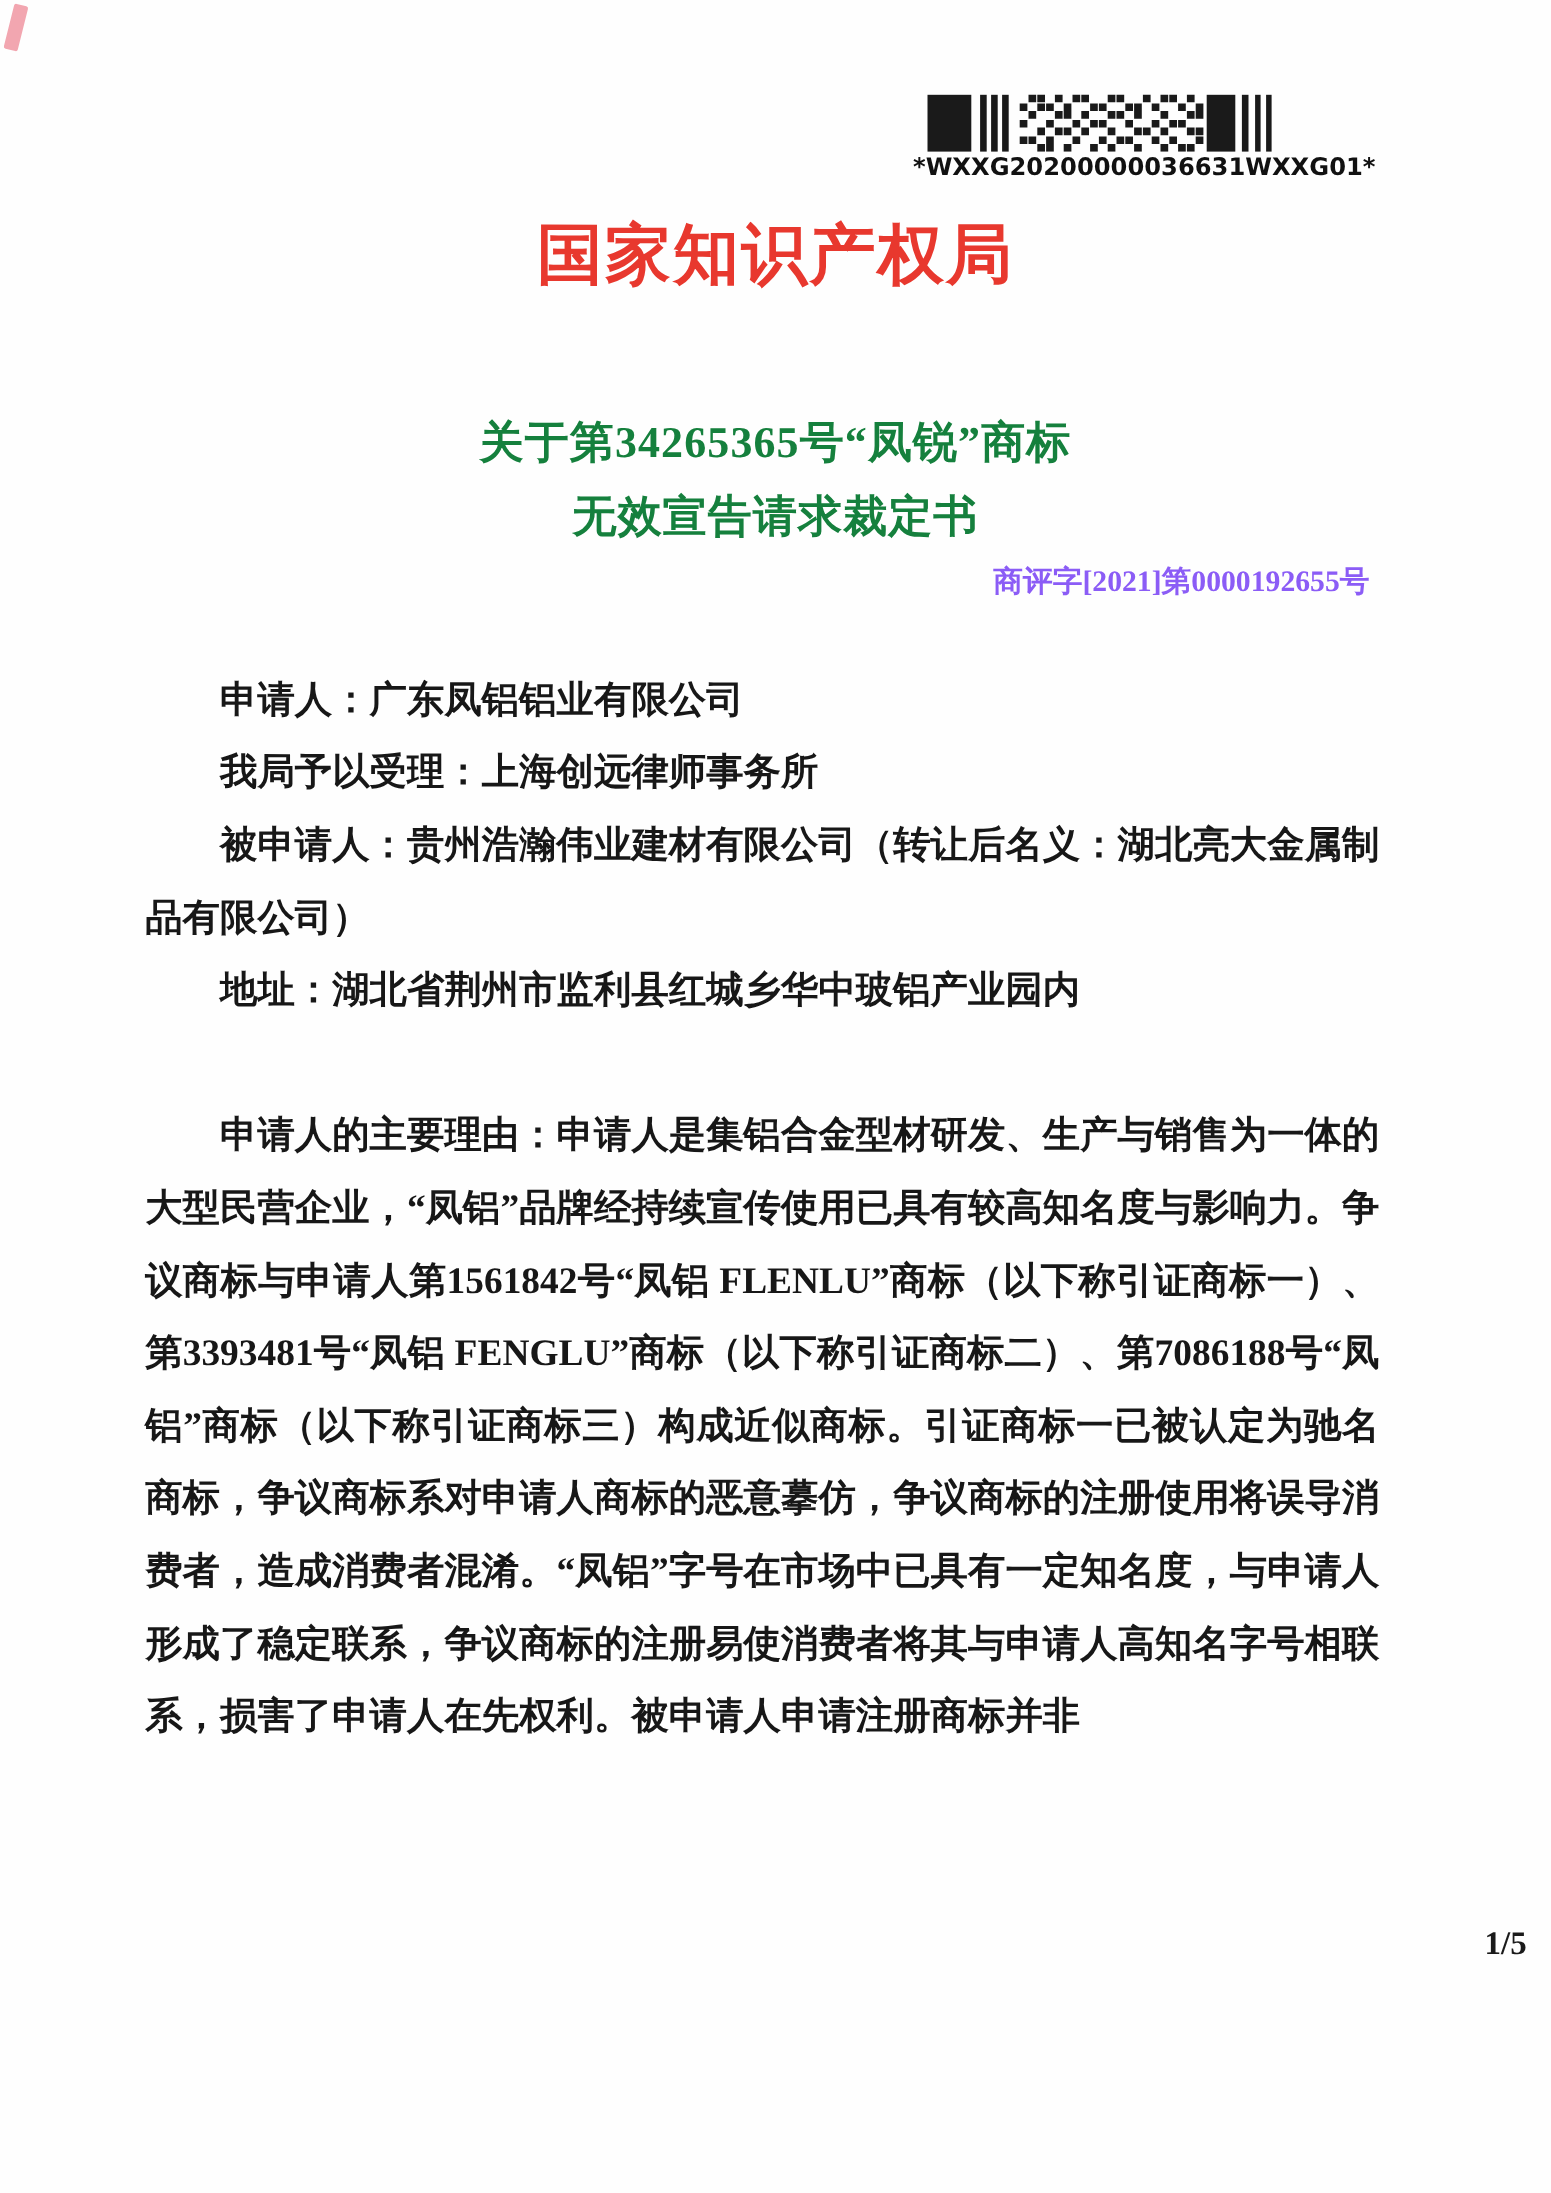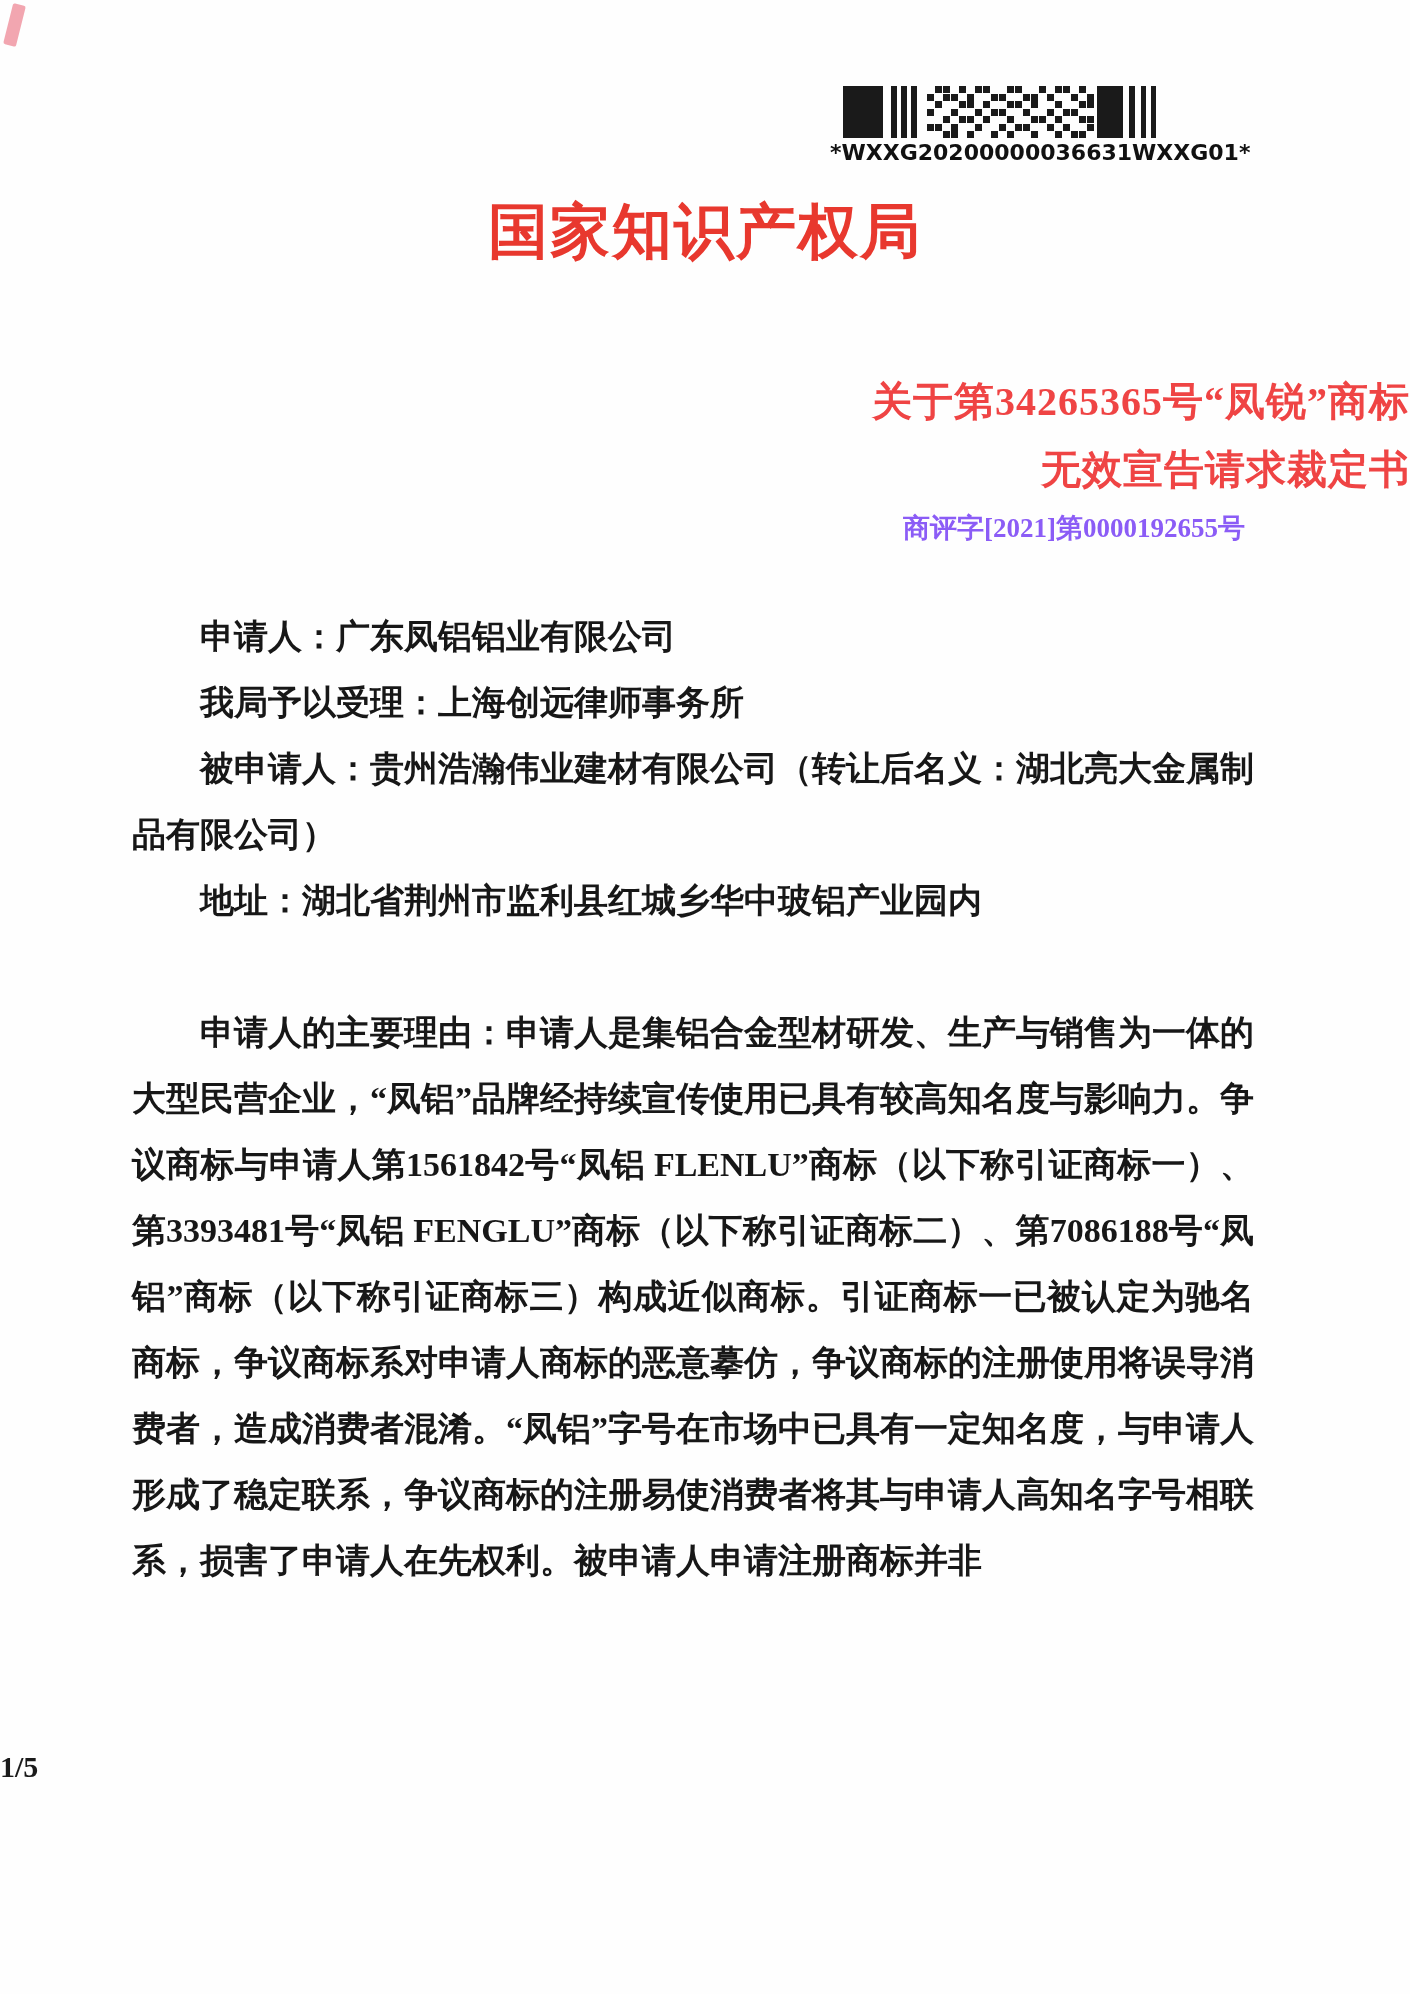--- a/index.html
+++ b/index.html
@@ -27,40 +27,40 @@
   }
   .agency-title{
     position:absolute;left:0;top:192px;width:100%;
     text-align:center;
     font-size:60px;font-weight:700;letter-spacing:2px;
     color:var(--title-red,#e8382e);
     white-space:nowrap;
   }
   .doc-title{
     position:absolute;left:0;width:100%;
-    text-align:right;font-size:40px;font-weight:700;color:#ef4444;
+    text-align:center;font-size:40px;font-weight:700;color:#15803d;
     white-space:nowrap;letter-spacing:1px;
   }
   .doc-title-1{top:374px;}
   .doc-title-2{top:442px;}
   .doc-number{
     position:absolute;left:0;top:510px;width:1245px;
     text-align:right;font-size:27px;font-weight:600;color:#8b5cf6;
     white-space:nowrap;
   }
   .content{
     position:absolute;left:132px;top:604px;width:1122px;
     font-size:34px;line-height:66px;font-weight:600;
     text-align:justify;color:#171717;
   }
   .content p{margin:0;text-indent:2em;}
   .spacer-line{height:66px;}
   .page-number{
     position:absolute;left:0;top:1750px;width:1388px;
-    text-align:left;font-size:30px;font-weight:600;color:#1a1a1a;
+    text-align:right;font-size:30px;font-weight:600;color:#1a1a1a;
   }
 </style>
 </head>
 <body>
 
 <div class="page">
 
   <div class="pink-mark"></div>
 
   <div class="barcode-wrap">

